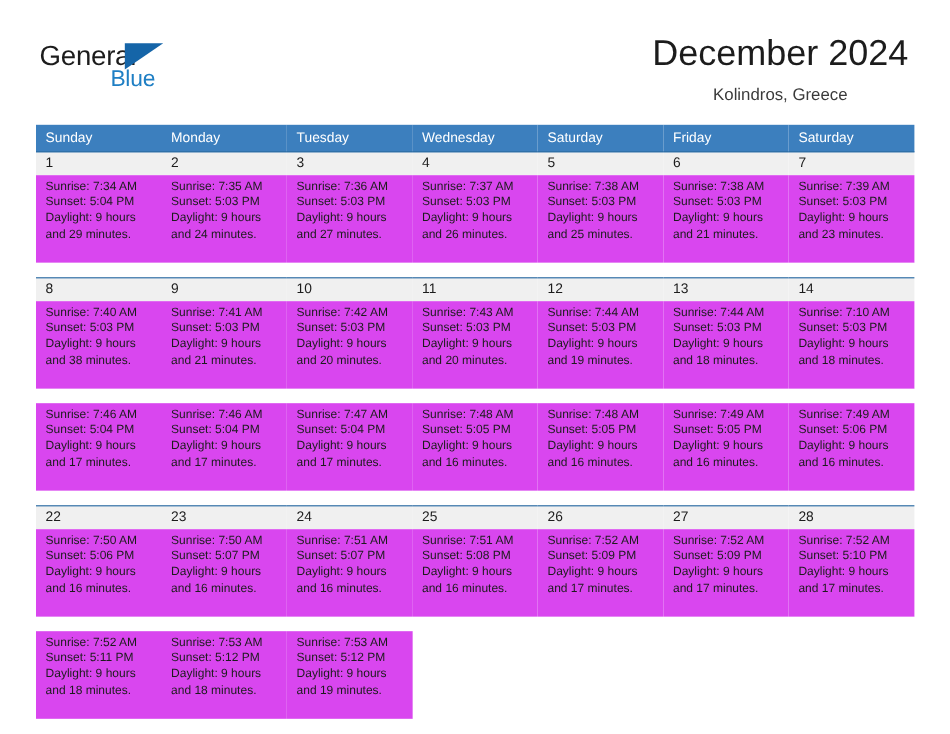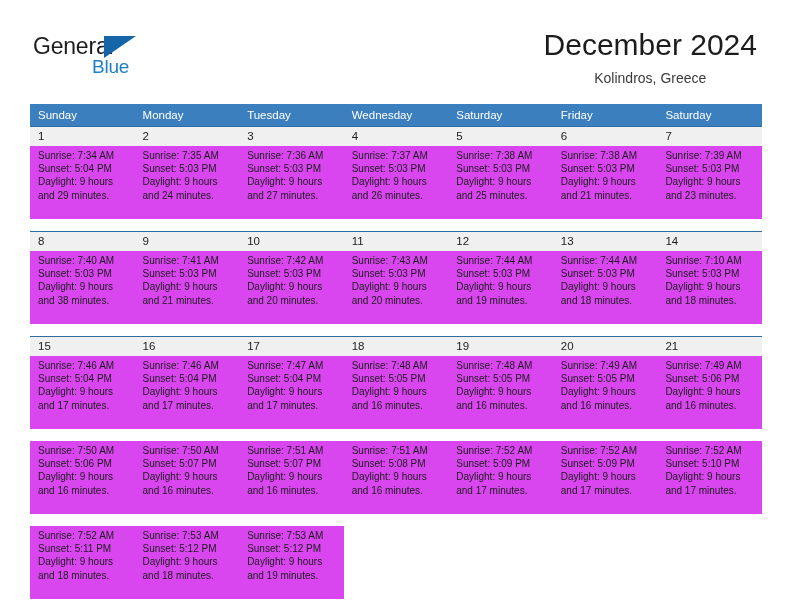--- a/index.html
+++ b/index.html
@@ -292,29 +292,20 @@
             <td>
               <div class="line">Sunrise: 7:10 AM</div>
               <div class="line">Sunset: 5:03 PM</div>
               <div class="line">Daylight: 9 hours</div>
               <div class="line">and 18 minutes.</div>
             </td>
           </tr>
           <tr class="spacer-row">
             <td colspan="7"></td>
           </tr>
-          <tr class="daynum-row">
-            <td>15</td>
-            <td>16</td>
-            <td>17</td>
-            <td>18</td>
-            <td>19</td>
-            <td>20</td>
-            <td>21</td>
-          </tr>
           <tr class="detail-row">
             <td>
               <div class="line">Sunrise: 7:46 AM</div>
               <div class="line">Sunset: 5:04 PM</div>
               <div class="line">Daylight: 9 hours</div>
               <div class="line">and 17 minutes.</div>
             </td>
             <td>
               <div class="line">Sunrise: 7:46 AM</div>
               <div class="line">Sunset: 5:04 PM</div>
@@ -347,20 +338,29 @@
             </td>
             <td>
               <div class="line">Sunrise: 7:49 AM</div>
               <div class="line">Sunset: 5:06 PM</div>
               <div class="line">Daylight: 9 hours</div>
               <div class="line">and 16 minutes.</div>
             </td>
           </tr>
           <tr class="spacer-row">
             <td colspan="7"></td>
+          </tr>
+          <tr class="daynum-row">
+            <td>22</td>
+            <td>23</td>
+            <td>24</td>
+            <td>25</td>
+            <td>26</td>
+            <td>27</td>
+            <td>28</td>
           </tr>
           <tr class="detail-row">
             <td>
               <div class="line">Sunrise: 7:50 AM</div>
               <div class="line">Sunset: 5:06 PM</div>
               <div class="line">Daylight: 9 hours</div>
               <div class="line">and 16 minutes.</div>
             </td>
             <td>
               <div class="line">Sunrise: 7:50 AM</div>

